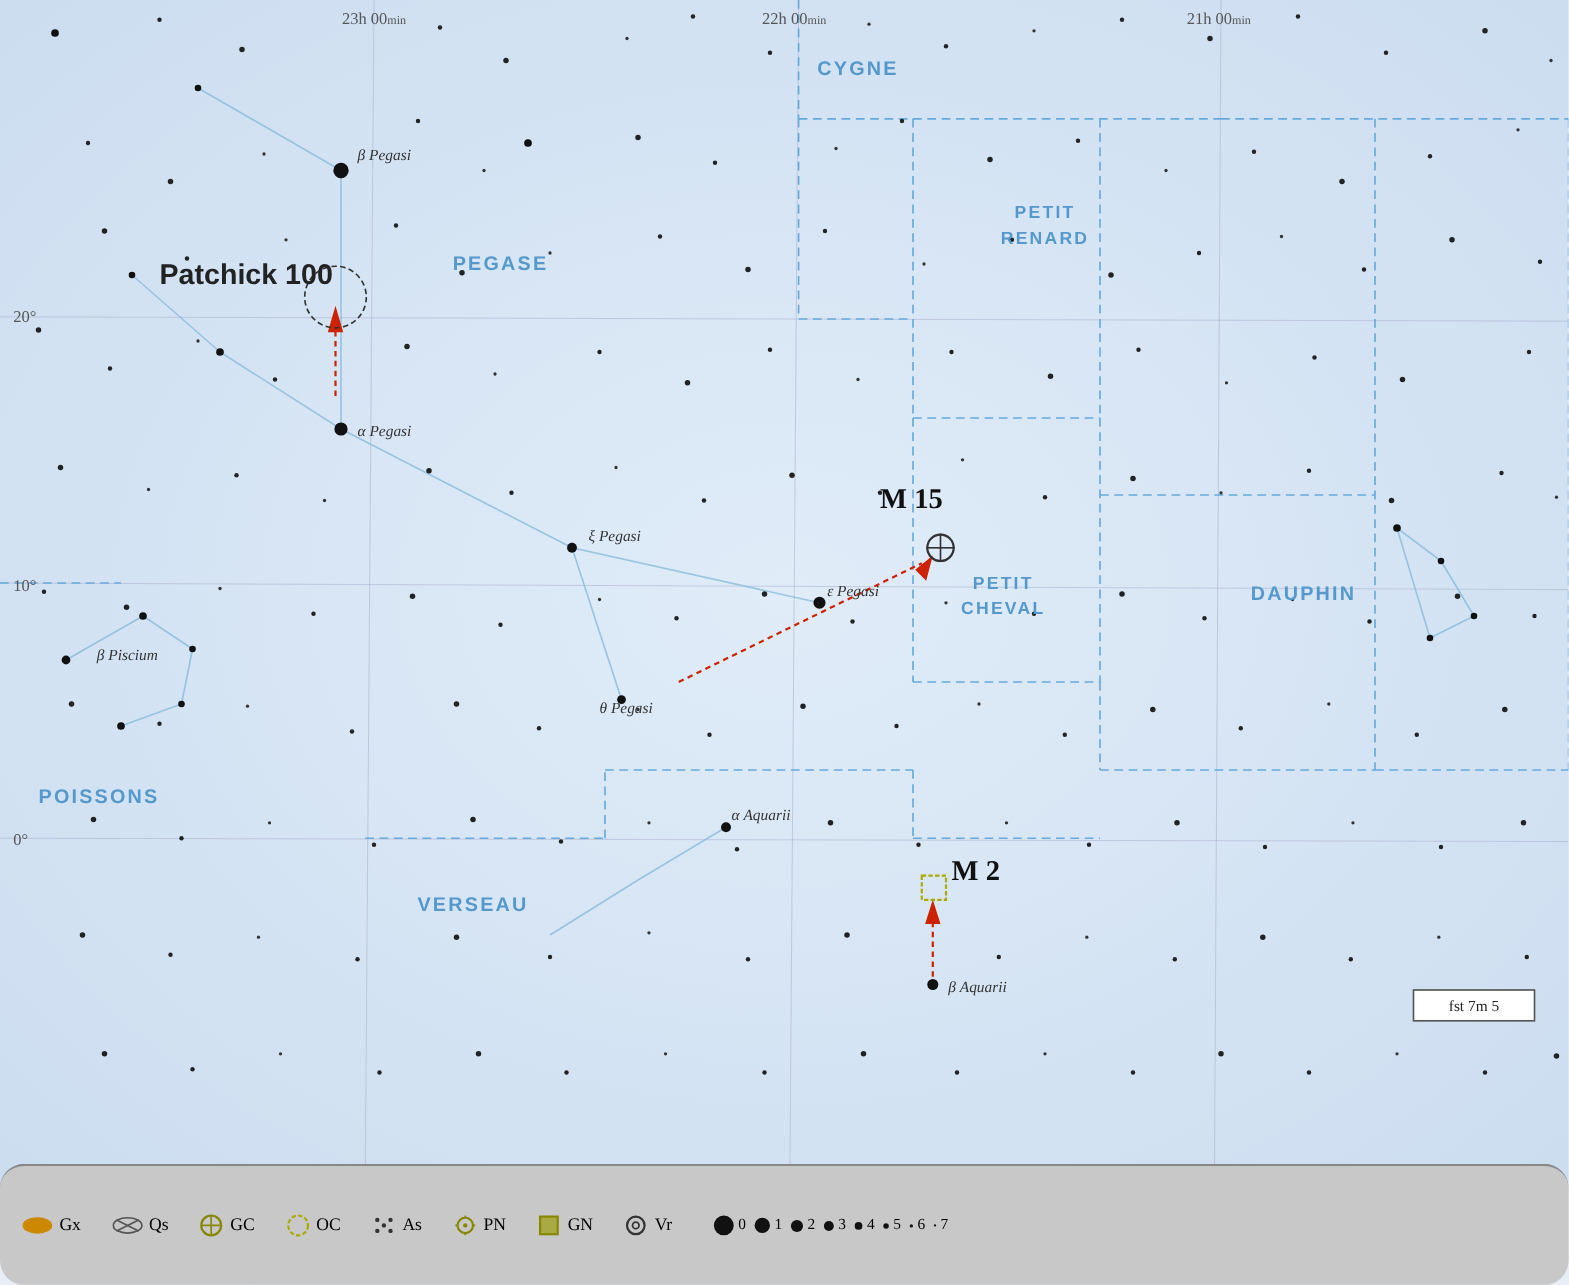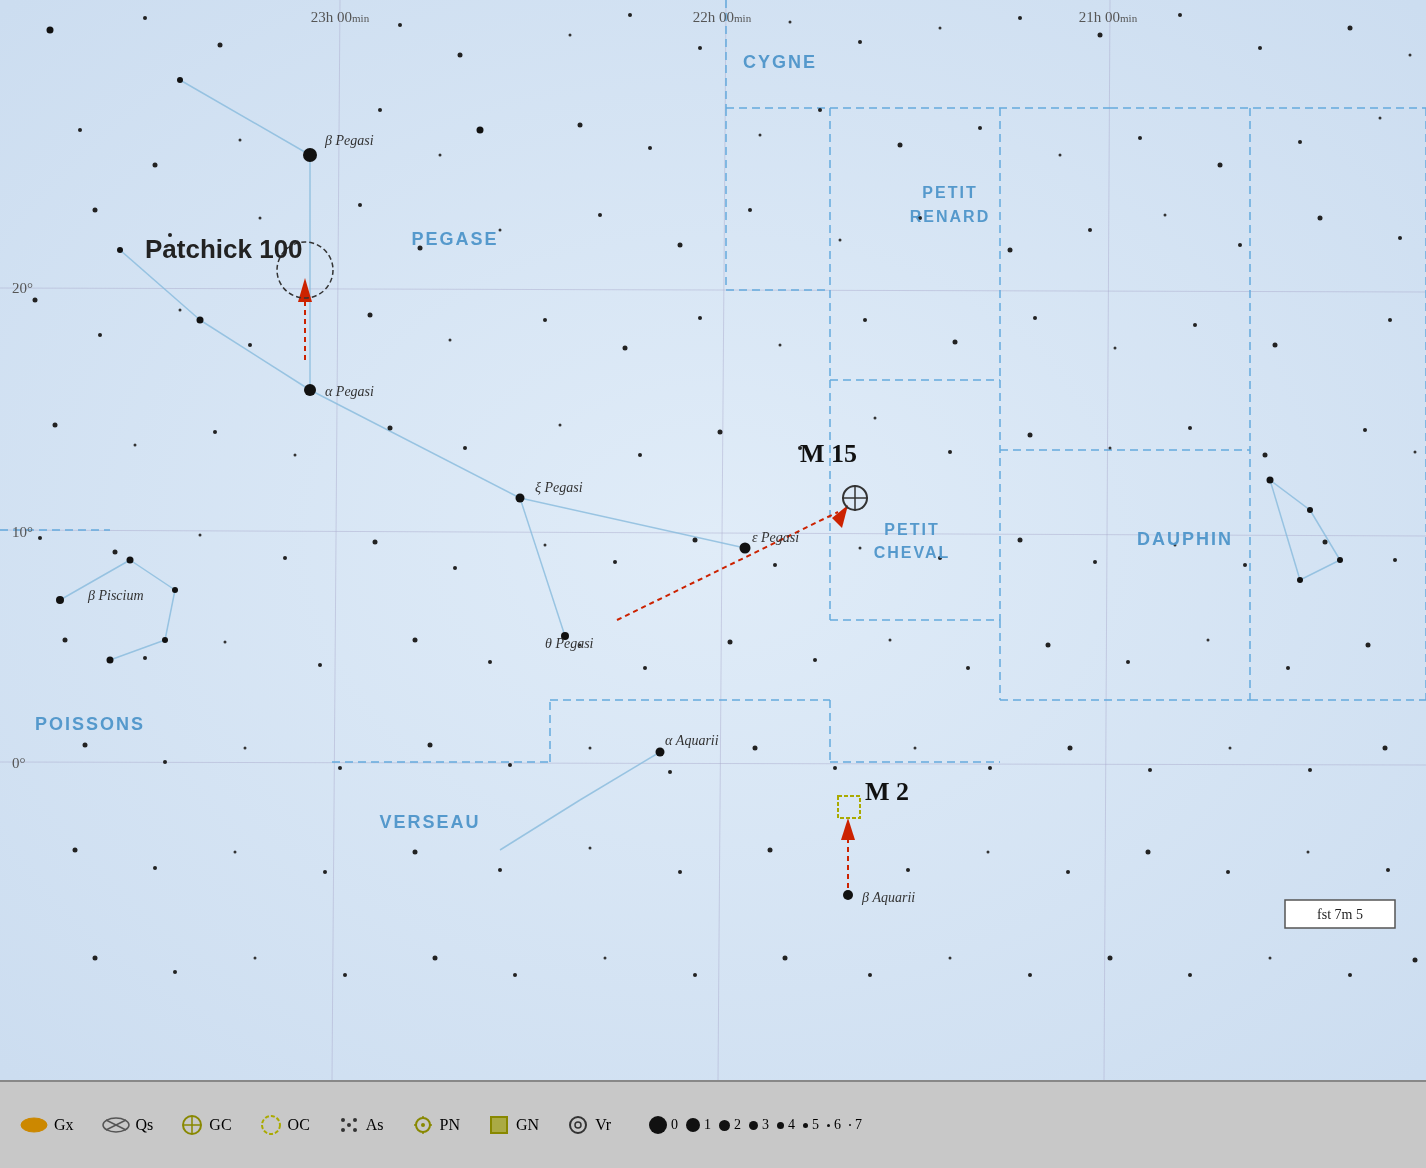--- a/index.html
+++ b/index.html
@@ -11,27 +11,28 @@
       height: 1080px;
       background: linear-gradient(135deg, #dce8f5 0%, #e8f0f8 30%, #d8e8f5 60%, #cfe0f0 100%);
       overflow: hidden;
     }
 
     #legend-bar {
       position: absolute;
       bottom: 0;
       left: 0;
       width: 1426px;
-      height: 88px;
+      height: 110px;
       background: #c8c8c8;
       border-top: 2px solid #888;
       display: flex;
       align-items: center;
       padding: 0 20px;
       gap: 28px;
+      border-radius: 22px;
     }
 
     
     .legend-item {
       display: flex;
       align-items: center;
       gap: 6px;
       font-size: 16px;
       font-family: serif;
       white-space: nowrap;

